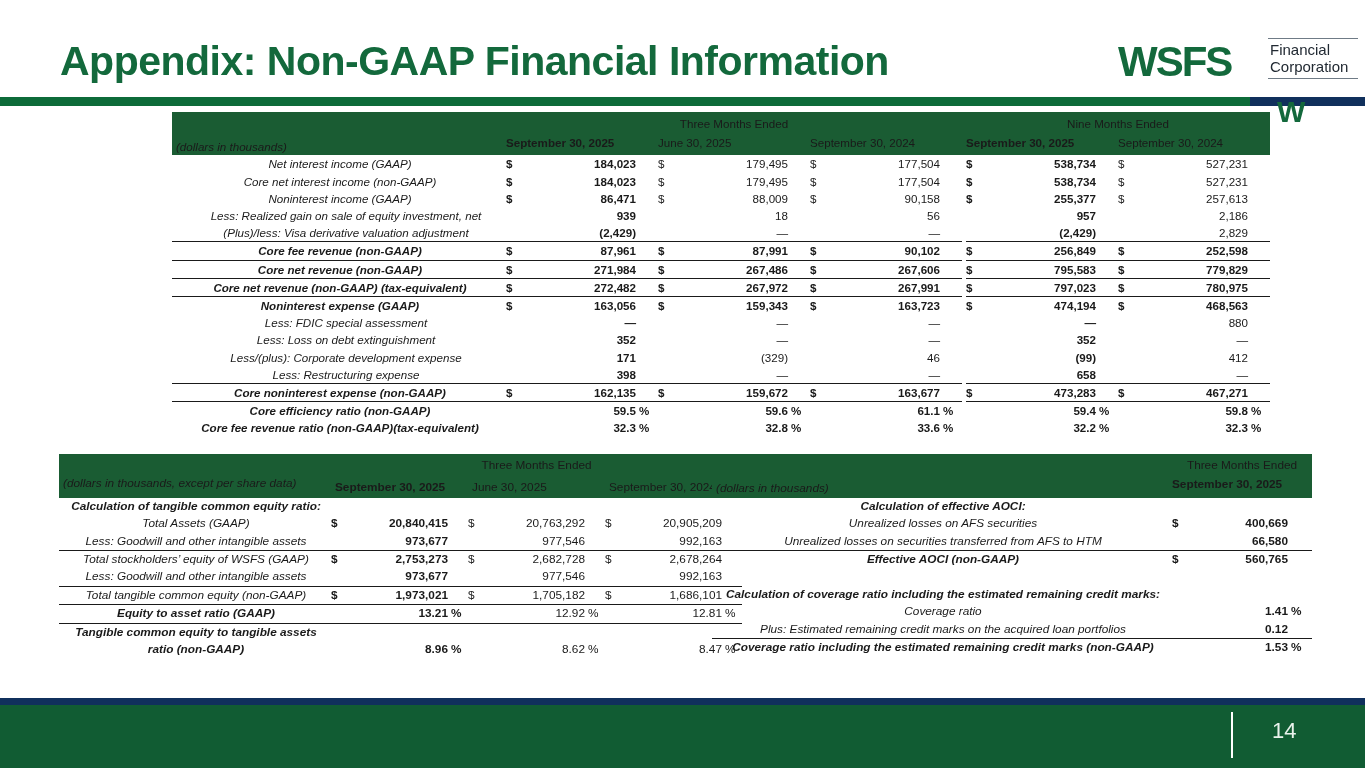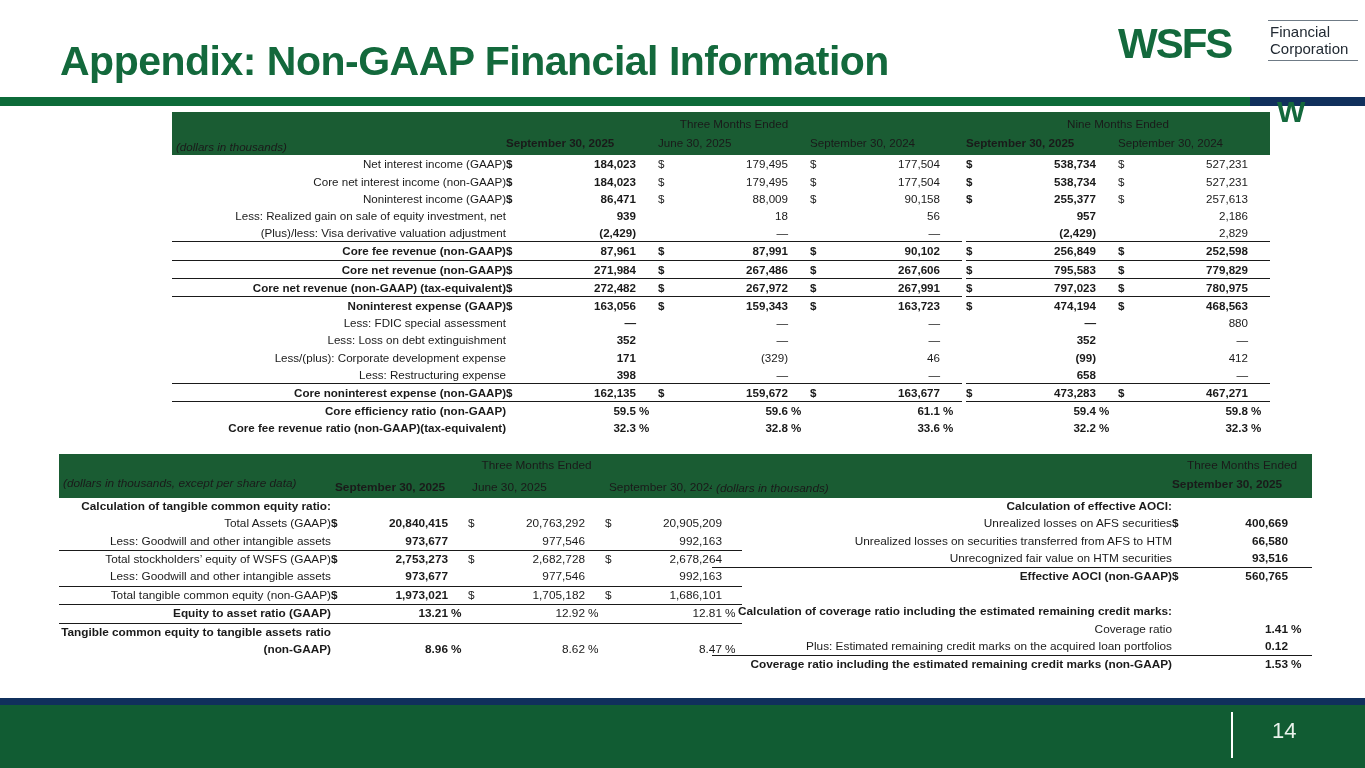--- a/index.html
+++ b/index.html
@@ -16,42 +16,42 @@
     font-size:41px;font-weight:bold;color:#13693c;
     letter-spacing:-0.5px;white-space:nowrap;
   }
   #header-rule{
     position:absolute;left:0;top:97px;width:1288px;height:9px;background:#0d6b39;
   }
   #header-rule-navy{
     position:absolute;left:1250px;top:97px;width:115px;height:9px;background:#10305c;
   }
   #logo{
-    position:absolute;left:1118px;top:20px;width:240px;height:48px;
+    position:absolute;left:1118px;top:38px;width:240px;height:48px;
   }
   #logo-wsfs{
     position:absolute;left:0;top:0;
     font-size:42px;font-weight:bold;color:#13693c;
     letter-spacing:-2px;font-family:"Liberation Sans", sans-serif;
   }
   #logo-sub{
     position:absolute;left:152px;top:3px;
     line-height:17px;font-size:15px;color:#222a33;font-weight:normal;
   }
   #logo-sub-rule-top{position:absolute;left:150px;top:0px;width:90px;height:1px;background:#6f7b86;}
   #logo-sub-rule-bot{position:absolute;left:150px;top:40px;width:90px;height:1px;background:#6f7b86;}
   #logo-w{
     position:absolute;left:1277px;top:100px;
     font-size:30px;font-weight:bold;color:#13693c;line-height:24px;
     letter-spacing:-2px;
   }
   
   table{border-collapse:collapse;table-layout:fixed;}
   .fin td{padding:0;vertical-align:bottom;font-size:11.6px;color:#1a1a1a;line-height:17.2px;}
-  .lbl{text-align:right;padding-left:2px !important;white-space:nowrap;}
+  .lbl{text-align:center;padding-left:2px !important;white-space:nowrap;font-style:italic;}
   .cur{text-align:left;width:16px;}
   .num{text-align:right;}
   .pct{text-align:left;width:20px;padding-left:3px !important;}
   .b{font-weight:bold;}
   .ind{padding-left:14px !important;}
   .hdr{background:#1a5c33;color:#ffffff;}
   .hdr .grp{font-size:11.6px;text-align:center;font-weight:normal;padding:3px 0 1px 0;}
   .hdr .col{font-size:11.6px;padding:1px 0 4px 0;}
   .hdr .col.b{font-weight:bold;}
   .hdr .ital{font-style:italic;font-size:11.6px;text-align:left;padding-left:4px;}
@@ -597,26 +597,20 @@
         <td class="cur b">$</td>
         <td class="num b">400,669</td>
         <td class="pct b"></td>
       </tr>
       <tr>
         <td class="lbl">Unrealized losses on securities transferred from AFS to HTM</td>
         <td class="cur b"></td>
         <td class="num b">66,580</td>
         <td class="pct b"></td>
       </tr>
-      <tr>
-        <td class="lbl">Unrecognized fair value on HTM securities</td>
-        <td class="cur b"></td>
-        <td class="num b">93,516</td>
-        <td class="pct b"></td>
-      </tr>
       <tr class="rtop">
         <td class="lbl b">Effective AOCI (non-GAAP)</td>
         <td class="cur b">$</td>
         <td class="num b">560,765</td>
         <td class="pct b"></td>
       </tr>
       <tr>
         <td colspan="4" style="height: 13px;">&nbsp;</td>
       </tr>
       <tr>

